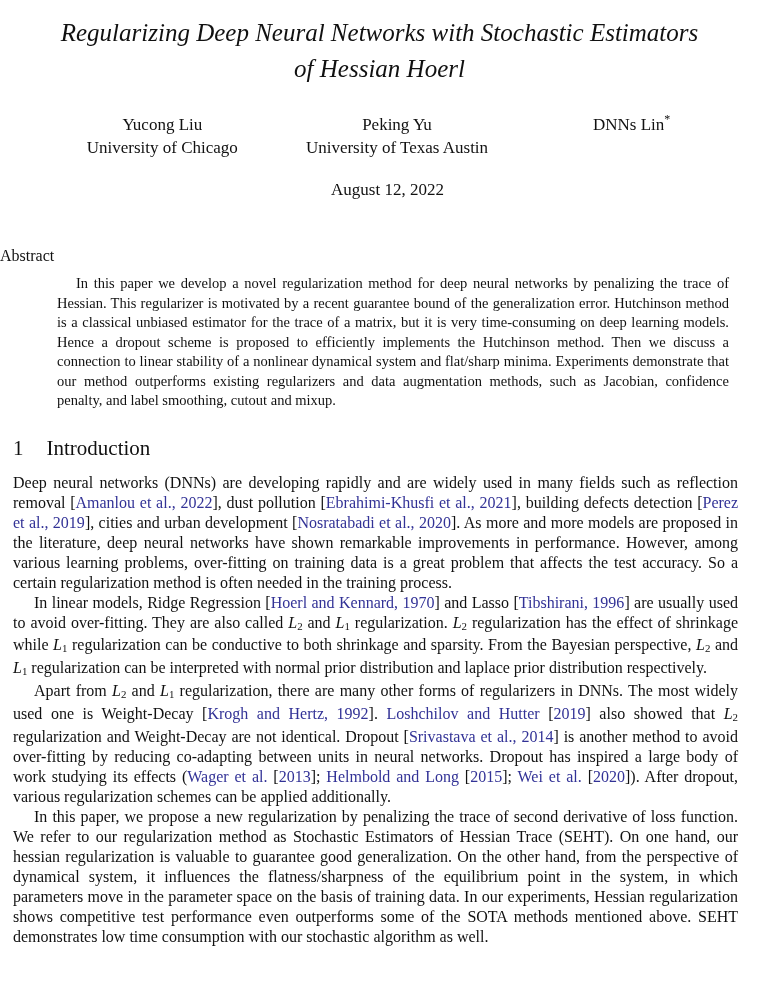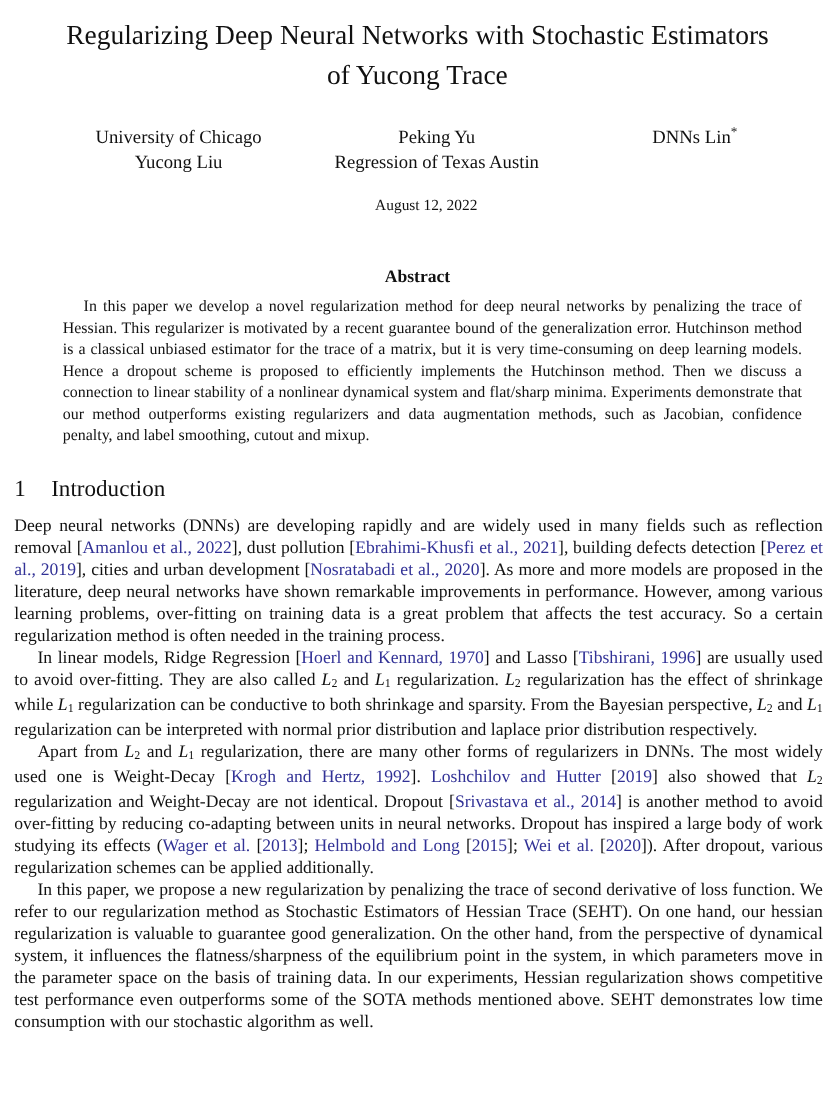--- a/index.html
+++ b/index.html
@@ -17,93 +17,92 @@
   }
   .page{width:759px;height:1007px;position:relative;}
 
   .title{
     margin:15px 0 0 0;
     text-align:center;
     font-weight:normal;
     font-size:25px;
     line-height:36px;
   }
-  .title .tline{white-space:nowrap;}
+  .title .tline{white-space:nowrap;font-style:italic;}
 
   .authors-row{
     display:flex;
     margin:26px 10px 0 45px;
   }
   .author{
     flex:1;
     text-align:center;
     font-size:17px;
     line-height:23px;
   }
   .author sup{font-size:12px;line-height:0;}
 
   .date{
     text-align:center;
-    font-size:14px;
+    font-size:17px;
     margin-top:21px;
     padding-left:16px;
   }
 
   .abstract-heading{
-    text-align:center;
-    font-weight:bold;
+    font-weight:normal;
     font-size:16px;
     margin-top:47px;
   }
   .abstract-body{
     margin:9px 30px 0 57px;
     font-size:14.5px;
     line-height:19.5px;
     text-align:justify;
     text-indent:19px;
   }
 
   .section-heading{
     margin:25px 13px 0 13px;
     font-size:21px;
     font-weight:normal;
   }
   .section-heading .secnum{margin-right:23px;}
 
-  .body-text{margin:12px 11px 0 13px;}
+  .body-text{margin:12px 21px 0 13px;}
   .body-par{
     margin:0;
     font-size:16px;
     line-height:20px;
     text-align:justify;
   }
   .body-par.indent{text-indent:21px;}
 
   .cite{color:var(--cite);}
   .var{font-style:italic;}
   .sub{font-size:0.68em;vertical-align:-0.18em;}
 </style>
 </head>
 <body>
 
 <div class="page">
 
   <h1 class="title">
     <div class="tline">Regularizing Deep Neural Networks with Stochastic Estimators</div>
-    <div class="tline">of Yucong Trace</div>
+    <div class="tline">of Hessian Hoerl</div>
   </h1>
 
   <div class="authors-row">
     <div class="author">
+      <div>Yucong Liu</div>
       <div>University of Chicago</div>
-      <div>Yucong Liu</div>
     </div>
     <div class="author">
       <div>Peking Yu</div>
-      <div>Regression of Texas Austin</div>
+      <div>University of Texas Austin</div>
     </div>
     <div class="author">
       <div><span>DNNs Lin</span><sup>*</sup></div>
     </div>
   </div>
 
   <div class="date">August 12, 2022</div>
 
   <div>
     <div class="abstract-heading">Abstract</div>

